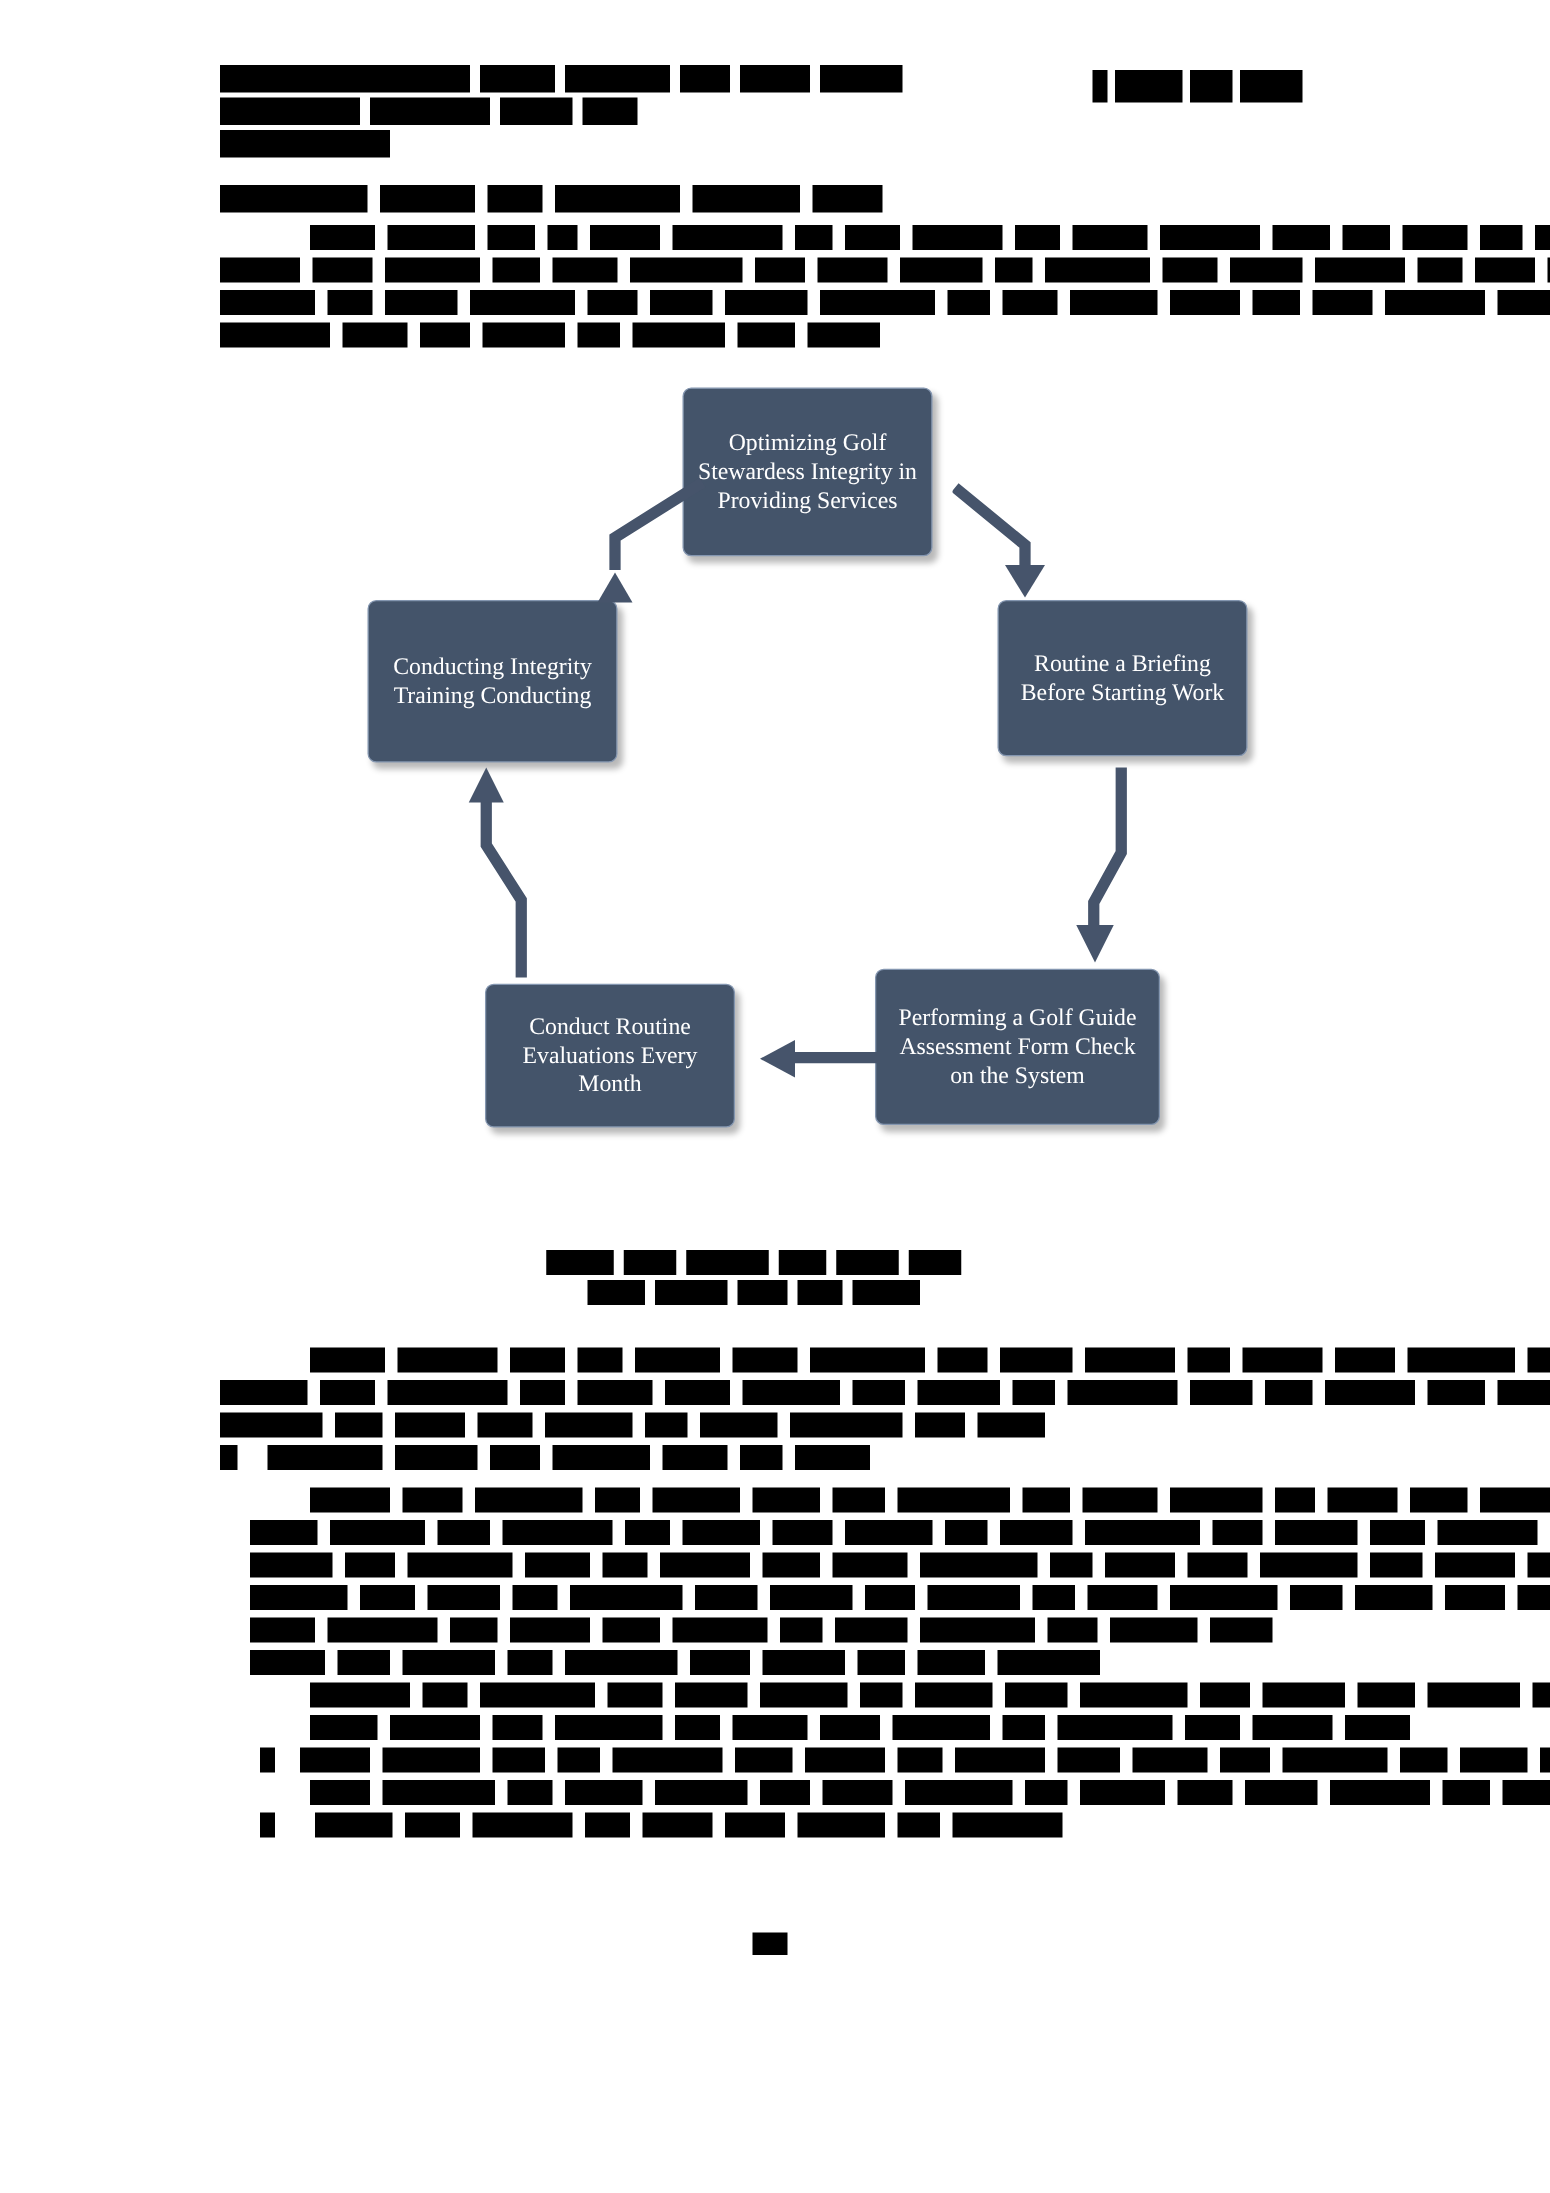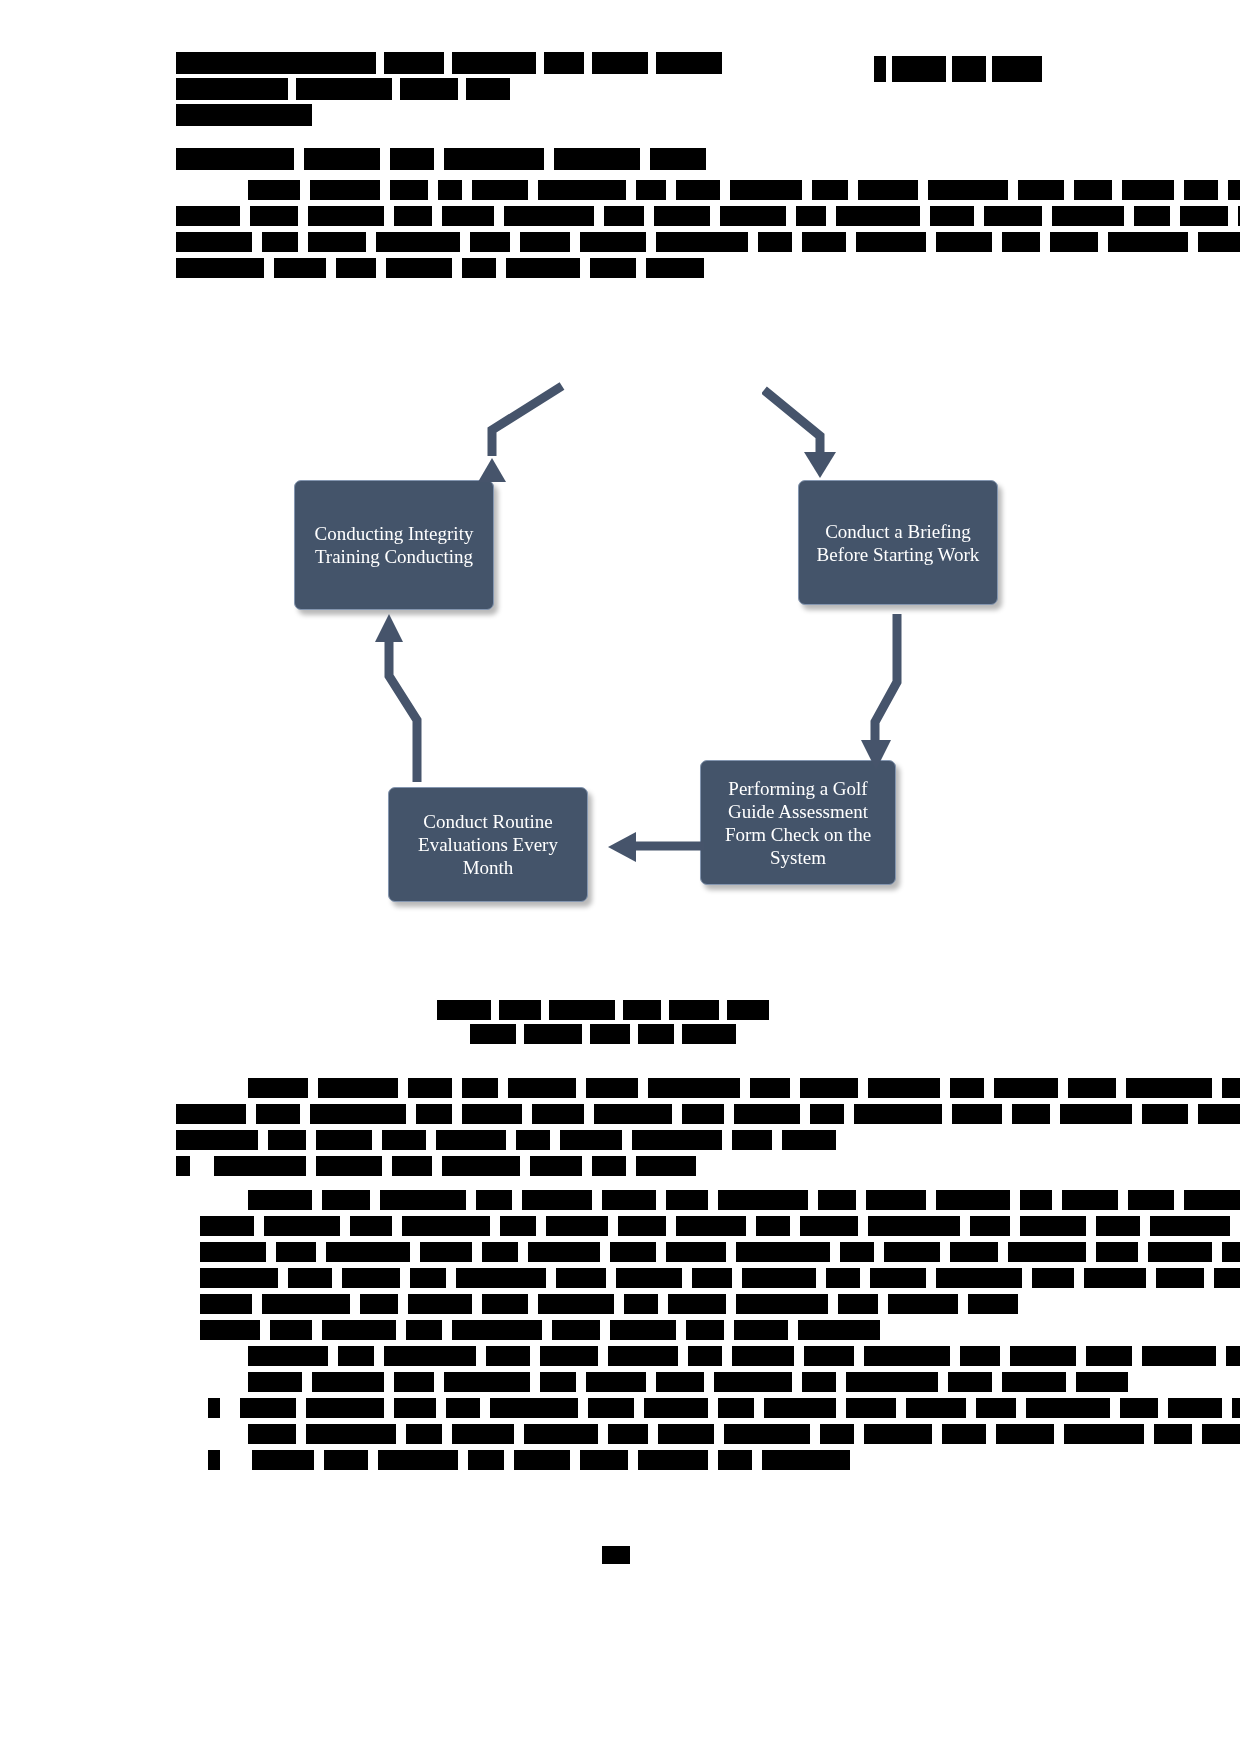--- a/index.html
+++ b/index.html
@@ -87,26 +87,29 @@
     <div class="redact-row" style="left: 208px; top: 1398px; height: 20px;"><span class="redact-seg" style="margin-left: 0px; width: 12px;"></span></div>
     <div class="redact-row" style="left: 240px; top: 1398px; height: 20px;"><span class="redact-seg" style="margin-left: 0px; width: 56px;"></span><span class="redact-seg" style="margin-left: 10px; width: 78px;"></span><span class="redact-seg" style="margin-left: 10px; width: 42px;"></span><span class="redact-seg" style="margin-left: 10px; width: 34px;"></span><span class="redact-seg" style="margin-left: 10px; width: 88px;"></span><span class="redact-seg" style="margin-left: 10px; width: 46px;"></span><span class="redact-seg" style="margin-left: 10px; width: 64px;"></span><span class="redact-seg" style="margin-left: 10px; width: 36px;"></span><span class="redact-seg" style="margin-left: 10px; width: 72px;"></span><span class="redact-seg" style="margin-left: 10px; width: 50px;"></span><span class="redact-seg" style="margin-left: 10px; width: 60px;"></span><span class="redact-seg" style="margin-left: 10px; width: 40px;"></span><span class="redact-seg" style="margin-left: 10px; width: 84px;"></span><span class="redact-seg" style="margin-left: 10px; width: 38px;"></span><span class="redact-seg" style="margin-left: 10px; width: 54px;"></span><span class="redact-seg" style="margin-left: 10px; width: 66px;"></span></div>
     <div class="redact-row" style="left: 248px; top: 1424px; height: 20px;"><span class="redact-seg" style="margin-left: 0px; width: 48px;"></span><span class="redact-seg" style="margin-left: 10px; width: 90px;"></span><span class="redact-seg" style="margin-left: 10px; width: 36px;"></span><span class="redact-seg" style="margin-left: 10px; width: 62px;"></span><span class="redact-seg" style="margin-left: 10px; width: 74px;"></span><span class="redact-seg" style="margin-left: 10px; width: 40px;"></span><span class="redact-seg" style="margin-left: 10px; width: 56px;"></span><span class="redact-seg" style="margin-left: 10px; width: 86px;"></span><span class="redact-seg" style="margin-left: 10px; width: 34px;"></span><span class="redact-seg" style="margin-left: 10px; width: 68px;"></span><span class="redact-seg" style="margin-left: 10px; width: 44px;"></span><span class="redact-seg" style="margin-left: 10px; width: 58px;"></span><span class="redact-seg" style="margin-left: 10px; width: 80px;"></span><span class="redact-seg" style="margin-left: 10px; width: 38px;"></span><span class="redact-seg" style="margin-left: 10px; width: 52px;"></span></div>
     <div class="redact-row" style="left: 208px; top: 1450px; height: 20px;"><span class="redact-seg" style="margin-left: 0px; width: 12px;"></span></div>
     <div class="redact-row" style="left: 252px; top: 1450px; height: 20px;"><span class="redact-seg" style="margin-left: 0px; width: 62px;"></span><span class="redact-seg" style="margin-left: 10px; width: 44px;"></span><span class="redact-seg" style="margin-left: 10px; width: 80px;"></span><span class="redact-seg" style="margin-left: 10px; width: 36px;"></span><span class="redact-seg" style="margin-left: 10px; width: 56px;"></span><span class="redact-seg" style="margin-left: 10px; width: 48px;"></span><span class="redact-seg" style="margin-left: 10px; width: 70px;"></span><span class="redact-seg" style="margin-left: 10px; width: 34px;"></span><span class="redact-seg" style="margin-left: 10px; width: 88px;"></span></div>
     <div class="redact-row" style="left: 602px; top: 1546px; height: 18px;"><span class="redact-seg" style="margin-left: 0px; width: 28px;"></span></div>
   </div>
 
 <div id="diagram">
 
+  <div class="node" id="node-top" style="left:546px; top:10px; width:200px; height:135px;">
+    <span>Optimizing Golf Stewardess Integrity in Providing Services</span>
+  </div>
 
   <div class="node" id="node-right" style="left:798px; top:180px; width:200px; height:125px;">
-    <span>Conduct a Briefing Before Starting Work</span>
+    <span>Routine a Briefing Before Starting Work</span>
   </div>
 
-  <div class="node" id="node-bottom-right" style="left:700px; top:460px; width:196px; height:125px;">
+  <div class="node" id="node-bottom-right" style="left:700px; top:475px; width:228px; height:125px;">
     <span>Performing a Golf Guide Assessment Form Check on the System</span>
   </div>
 
   <div class="node" id="node-bottom-left" style="left:388px; top:487px; width:200px; height:115px;">
     <span>Conduct Routine Evaluations Every Month</span>
   </div>
 
   <div class="node" id="node-left" style="left:294px; top:180px; width:200px; height:130px;">
     <span>Conducting Integrity Training Conducting</span>
   </div>

